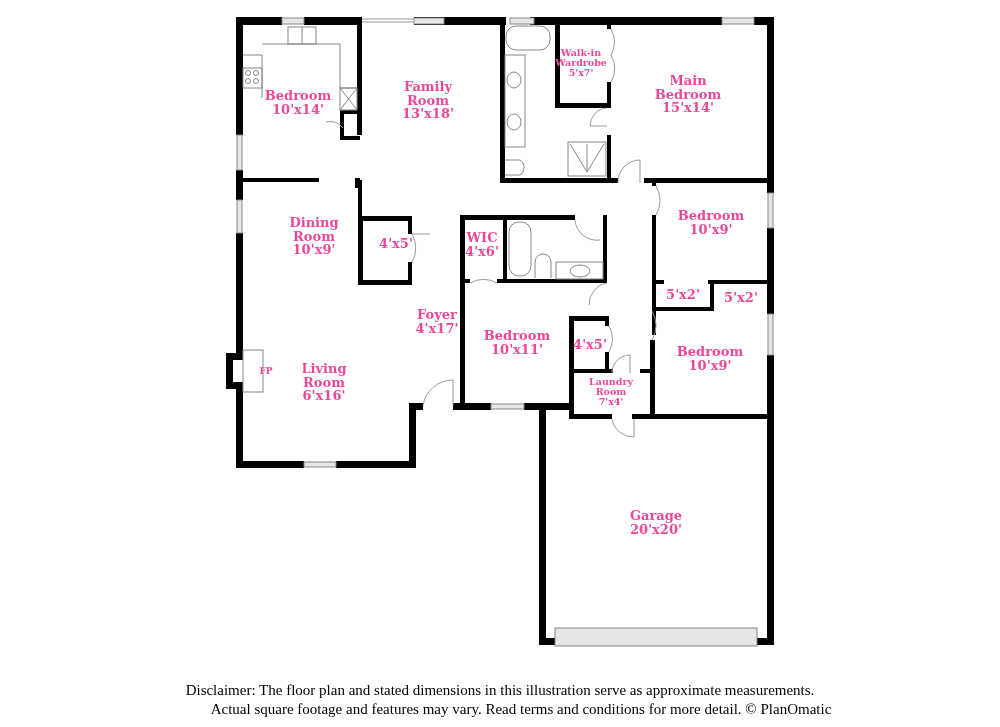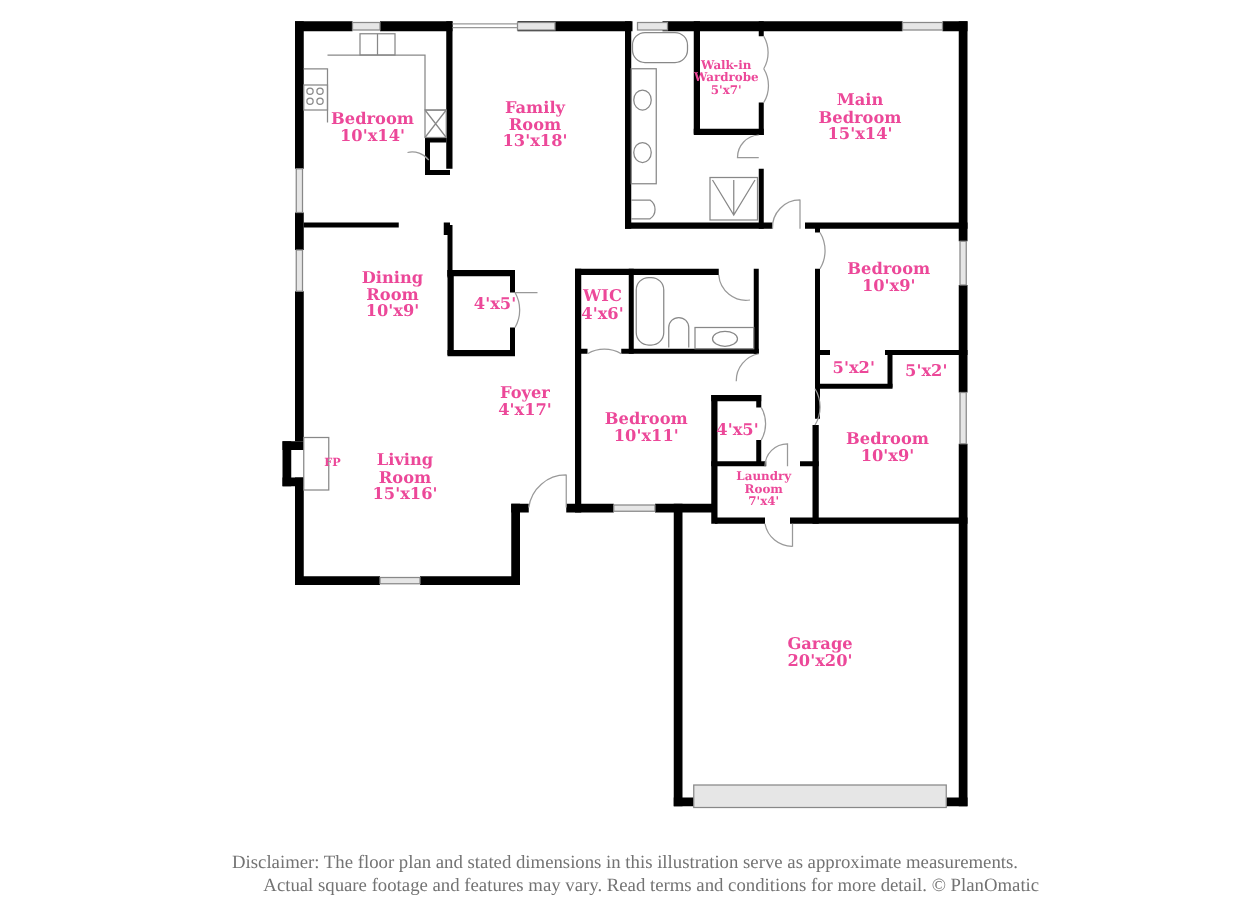--- a/index.html
+++ b/index.html
@@ -3,21 +3,21 @@
 <meta charset="utf-8">
 <style>
   html, body { margin:0; padding:0; background:#ffffff; }
   body { width:1000px; height:727px; position:relative; overflow:hidden; font-family:"DejaVu Serif", serif; }
   #plan { position:absolute; left:0; top:0; width:1000px; height:727px; }
   .lbl { position:absolute; text-align:center; font-family:"DejaVu Serif", serif; font-weight:bold; color:#ec4899; line-height:1.05; transform:translateX(-50%); white-space:nowrap; }
   .lbl .n { display:block; font-size:13px; }
   .lbl .d { display:block; font-size:13px; }
   .lbl.small .n, .lbl.small .d { font-size:9.5px; }
   .lbl.tiny { font-size:9px; }
-  .disc { position:absolute; left:0; width:1000px; text-align:center; font-family:"Liberation Serif", serif; font-size:15px; color:#737373; line-height:19px; }
+  .disc { position:absolute; left:0; width:1000px; text-align:center; font-family:"Liberation Serif", serif; font-size:15px; color:#000000; line-height:19px; }
 </style>
 </head>
 <body>
 
 <svg id="plan" viewBox="0 0 1000 727" xmlns="http://www.w3.org/2000/svg">
   <g fill="#000">
 
     <rect x="236" y="17" width="46" height="8"></rect>
     <rect x="304" y="17" width="58" height="8"></rect>
     <rect x="414" y="17" width="92" height="8"></rect>
@@ -198,39 +198,39 @@
 <div class="lbl" style="left:711px; top:209px;">
   <span class="n">Bedroom</span>
   <span class="d">10'x9'</span>
 </div>
 <div class="lbl" style="left:683px; top:288px;">
   <span class="d">5'x2'</span>
 </div>
 <div class="lbl" style="left:741px; top:291px;">
   <span class="d">5'x2'</span>
 </div>
-<div class="lbl" style="left:420px; top:308px;">
+<div class="lbl" style="left:437px; top:308px;">
   <span class="n">Foyer</span>
   <span class="d">4'x17'</span>
 </div>
 <div class="lbl" style="left:517px; top:329px;">
   <span class="n">Bedroom</span>
   <span class="d">10'x11'</span>
 </div>
 <div class="lbl" style="left:590px; top:338px;">
   <span class="d">4'x5'</span>
 </div>
 <div class="lbl" style="left:710px; top:345px;">
   <span class="n">Bedroom</span>
   <span class="d">10'x9'</span>
 </div>
 <div class="lbl" style="left:324px; top:349px;margin-top:13px;">
   <span class="n">Living</span>
   <span class="n">Room</span>
-  <span class="d">15'x16'</span>
+  <span class="d">6'x16'</span>
 </div>
 <div class="lbl small" style="left:611px; top:377px;">
   <span class="n">Laundry</span>
   <span class="n">Room</span>
   <span class="d">7'x4'</span>
 </div>
 <div class="lbl" style="left:656px; top:509px;">
   <span class="n">Garage</span>
   <span class="d">20'x20'</span>
 </div>

